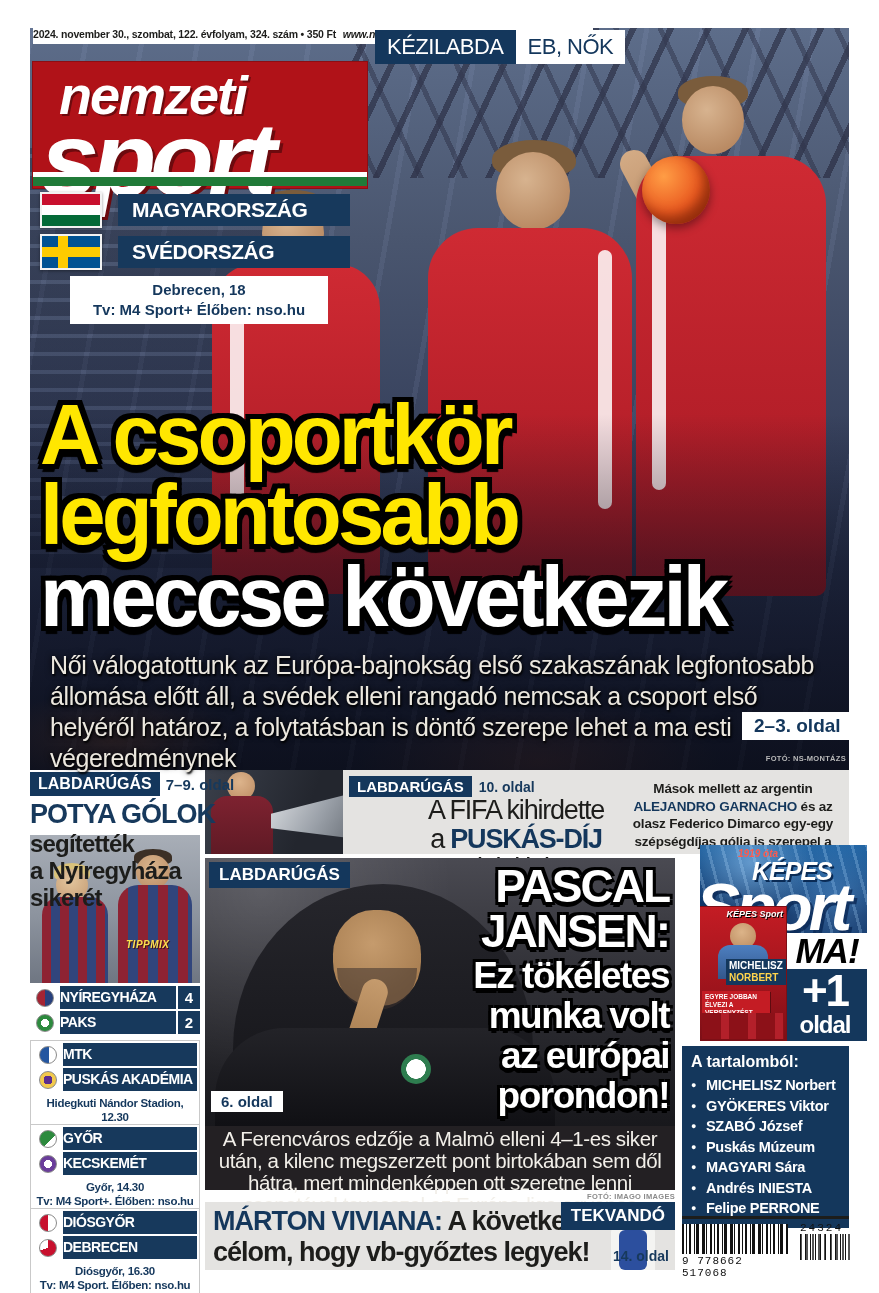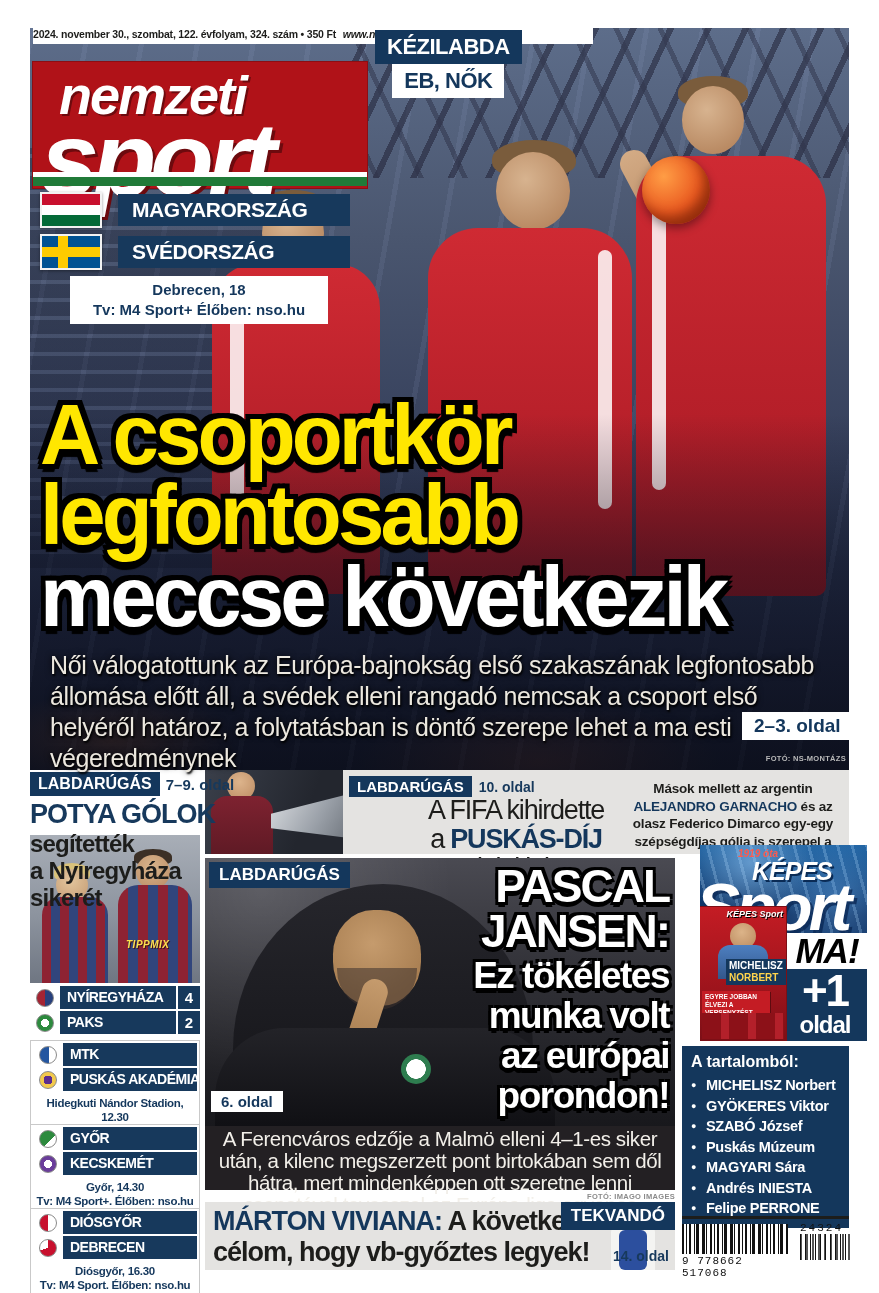--- a/index.html
+++ b/index.html
@@ -37,21 +37,21 @@
   .torso{position:absolute;background:linear-gradient(180deg,#cf2a33 0%,#b51f29 60%,#9c1722 100%);}
   .torso-stripe{position:absolute;width:14px;height:70%;top:6%;background:rgba(255,255,255,.85);border-radius:7px;}
   .arm{position:absolute;background:linear-gradient(180deg,#d3ab85,#b98a63);border-radius:18px;}
   .ball{position:absolute;left:612px;top:128px;width:68px;height:68px;border-radius:50%;z-index:3;
         background:radial-gradient(circle at 32% 30%,#ff9d45,#ea5a20 55%,#c23d12 90%);
         box-shadow:inset -6px -8px 12px rgba(90,20,0,.5),0 4px 10px rgba(0,0,0,.4);}
   .hero-dim{position:absolute;left:0;top:0;width:100%;height:100%;
         background:linear-gradient(180deg,transparent 52%,rgba(10,14,28,.45) 72%,rgba(8,10,20,.72) 100%);}
 
   
-  .sec-strip{z-index:7;display:flex;align-items:center;font-weight:700;flex-direction:column;}
+  .sec-strip{z-index:7;display:flex;align-items:flex-end;font-weight:400;}
   .sec-strip .b1{background:#14375c;color:#fff;padding:4px 12px;font-size:22px;letter-spacing:-.5px;}
   .sec-strip .b2{background:#fff;color:#14375c;padding:4px 12px;font-size:22px;letter-spacing:-.5px;}
   .match-panel{left:40px;top:192px;z-index:7;width:310px;}
   .match-row{display:flex;align-items:center;margin-bottom:6px;}
   .flag{width:58px;height:32px;border:2px solid #f2f2f2;box-shadow:0 1px 3px rgba(0,0,0,.4);}
   .flag-hu{background:linear-gradient(180deg,#c8102e 0 33%,#fff 33% 66%,#046a38 66%);}
   .flag-se{background:
       linear-gradient(90deg,transparent 0 16px,#fecb00 16px 26px,transparent 26px),
       linear-gradient(180deg,transparent 0 11px,#fecb00 11px 21px,transparent 21px),#005293;}
   .team-bar{margin-left:16px;background:#17395c;color:#fff;font-weight:800;font-size:21px;
@@ -104,21 +104,21 @@
   .crest{width:18px;height:18px;border-radius:50%;border:1px solid #8a8a8a;box-sizing:border-box;}
   .crest-nyir{background:linear-gradient(90deg,#a42433 50%,#27407c 50%);}
   .crest-paks{background:radial-gradient(circle,#fff 34%,#2d8a3e 36%);}
   .crest-mtk{background:linear-gradient(90deg,#2456a0 55%,#fff 55%);}
   .crest-puskas{background:radial-gradient(circle,#5b2d8f 38%,#f2c94c 40%);}
   .crest-gyor{background:linear-gradient(135deg,#2d8a3e 60%,#fff 60%);}
   .crest-kecsk{background:radial-gradient(circle,#fff 34%,#6a3d9a 36%);}
   .crest-dvtk{background:linear-gradient(90deg,#c8102e 50%,#fff 50%);}
   .crest-deb{background:conic-gradient(#c8102e 0 70%,#fff 70%);}
   .t-name{flex:1;background:#17395c;color:#fff;font-weight:800;font-size:14px;line-height:23px;
-          padding-left:7px;letter-spacing:-.5px;white-space:nowrap;overflow:hidden;}
+          letter-spacing:-.5px;white-space:nowrap;overflow:hidden;}
   .t-score{width:22px;background:#17395c;color:#fff;font-weight:800;font-size:15px;line-height:23px;
            text-align:center;margin-left:2px;}
   .fx-group{width:170px;border:1px solid #c9c9c9;background:#fff;box-sizing:border-box;
             padding:2px 2px 3px 2px;z-index:5;}
   .fx-venue{color:#14375c;font-weight:800;font-size:11.5px;line-height:14px;text-align:center;
             padding-top:3px;letter-spacing:-.3px;}
 
   
   .fifa{left:205px;top:770px;width:644px;height:84px;background:#e4e3e1;z-index:4;}
   .fifa-photo{position:absolute;left:0;top:0;width:138px;height:84px;overflow:hidden;

